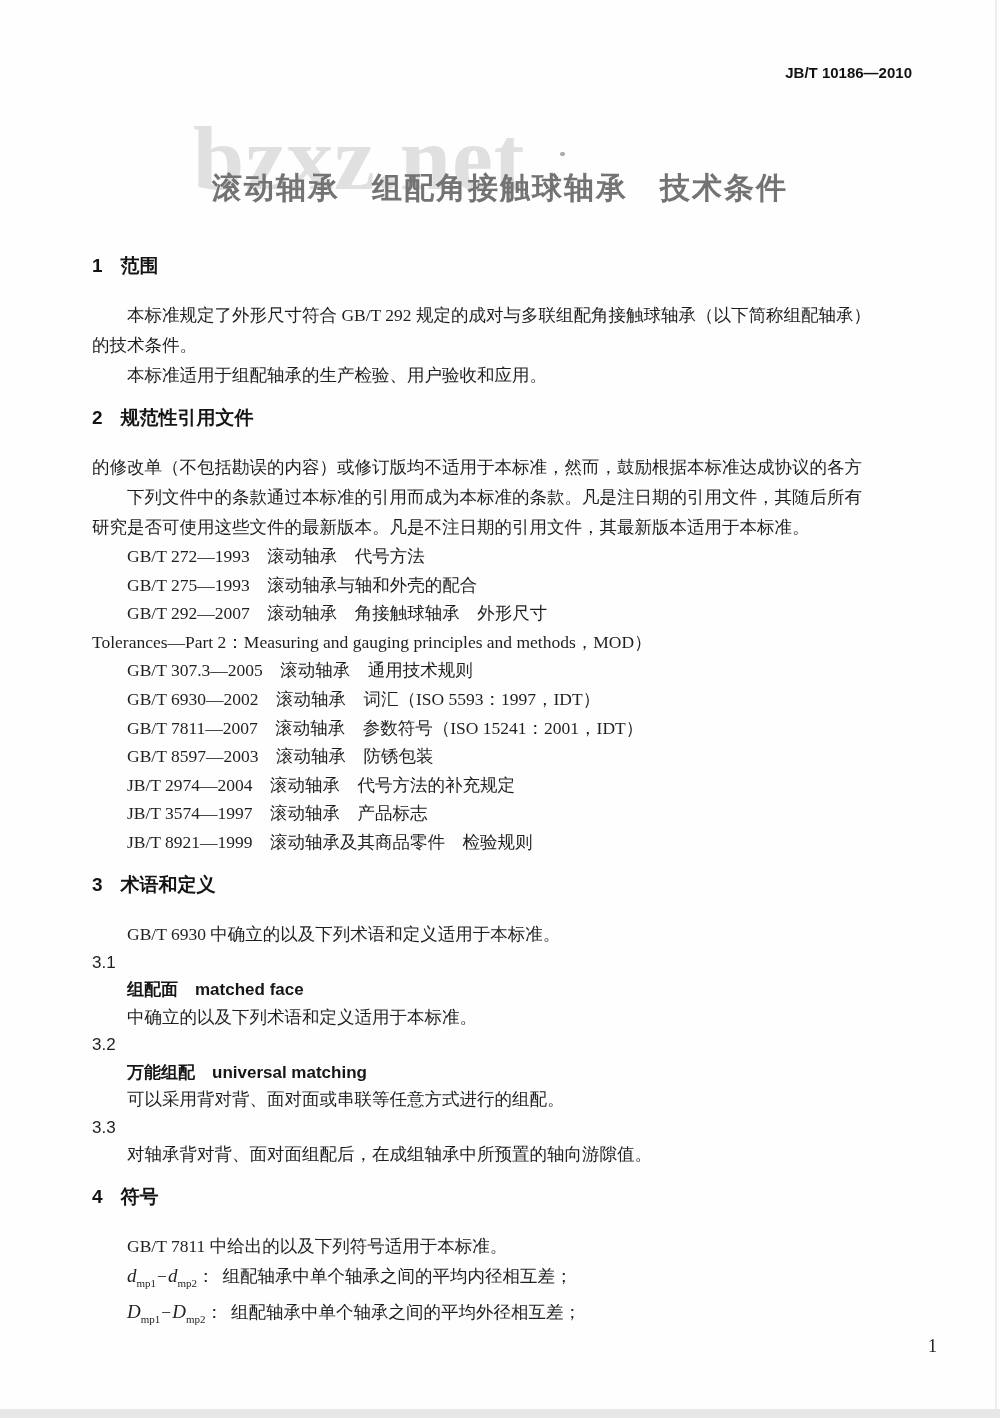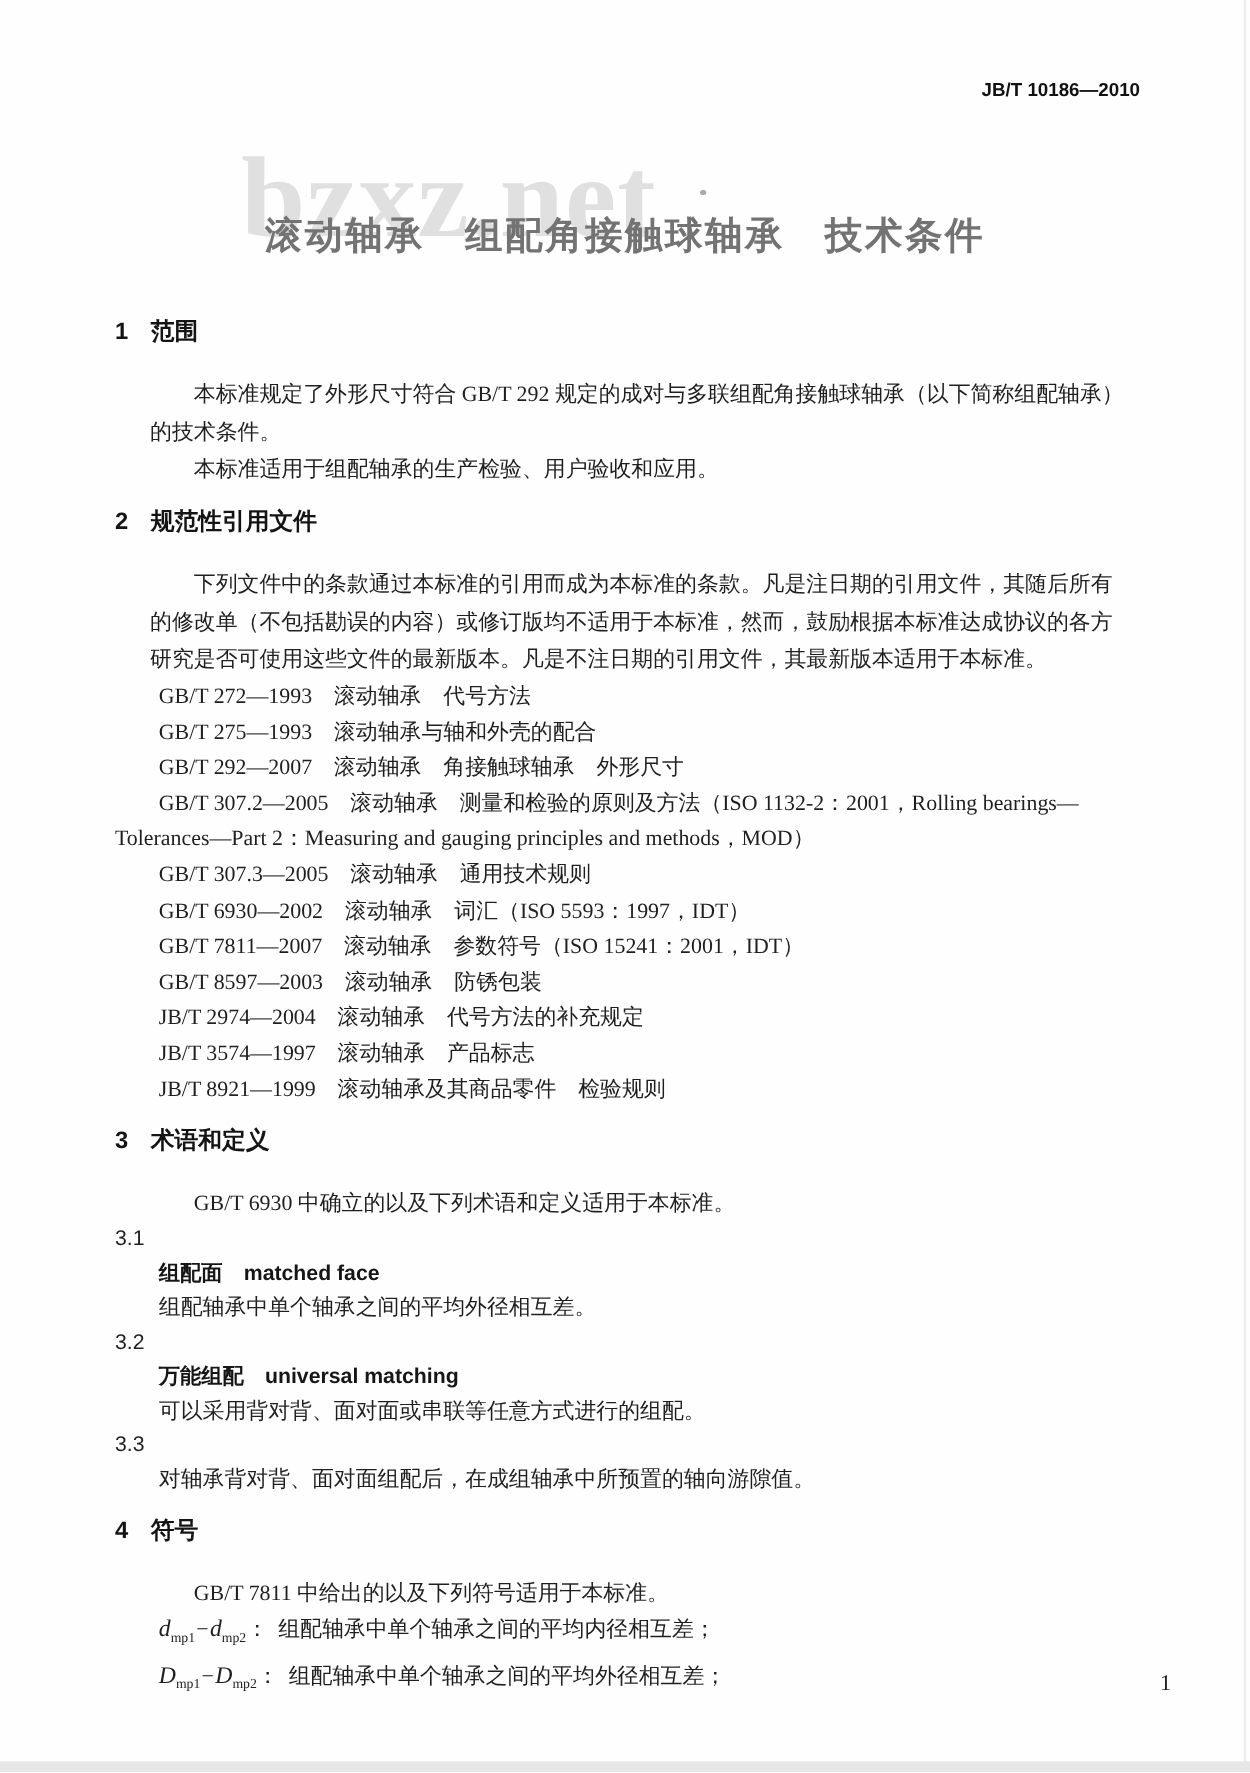--- a/index.html
+++ b/index.html
@@ -33,21 +33,21 @@
     font-size:17.5px; z-index:2;
   }
   .doc-body > div { white-space:nowrap; }
   .heading {
     font-family:"Liberation Sans","DejaVu Sans",sans-serif;
     font-weight:bold; font-size:19px; line-height:28px;
     margin:14px 0 20px; color:#141414;
   }
   .heading:first-child { margin-top:0; }
   .heading .h-no { margin-right:18px; }
-  .para { line-height:30px;margin-left:28px; }
+  .para { line-height:30px; }
   .para.indent { text-indent:35px; }
   .ref { line-height:28.6px; padding-left:35px; }
   .refcont { line-height:28.6px; }
   .clause { line-height:27.5px; font-family:"Liberation Sans","DejaVu Sans",sans-serif; font-size:17px; }
   .term {
     line-height:27.5px; padding-left:35px; font-weight:bold;
     font-family:"Liberation Sans","DejaVu Sans",sans-serif; font-size:17px; color:#161616;
   }
   .def { line-height:27.5px; padding-left:35px; }
   .symline { line-height:29px; padding-left:35px; }
@@ -66,40 +66,39 @@
 <div class="page">
   <div class="watermark">bzxz.net</div>
   <div class="header-code">JB/T 10186—2010</div>
   <h1 class="doc-title">滚动轴承　组配角接触球轴承　技术条件</h1>
   <div class="doc-body" id="doc-body">
       <div class="heading"><span class="h-no">1</span><span>范围</span></div>
       <div class="para indent">本标准规定了外形尺寸符合 GB/T 292 规定的成对与多联组配角接触球轴承（以下简称组配轴承）</div>
       <div class="para">的技术条件。</div>
       <div class="para indent">本标准适用于组配轴承的生产检验、用户验收和应用。</div>
       <div class="heading"><span class="h-no">2</span><span>规范性引用文件</span></div>
+      <div class="para">的修改单（不包括勘误的内容）或修订版均不适用于本标准，然而，鼓励根据本标准达成协议的各方</div>
       <div class="para indent">下列文件中的条款通过本标准的引用而成为本标准的条款。凡是注日期的引用文件，其随后所有</div>
-      <div class="para">的修改单（不包括勘误的内容）或修订版均不适用于本标准，然而，鼓励根据本标准达成协议的各方</div>
       <div class="para">研究是否可使用这些文件的最新版本。凡是不注日期的引用文件，其最新版本适用于本标准。</div>
       <div class="ref">GB/T 272—1993　滚动轴承　代号方法</div>
       <div class="ref">GB/T 275—1993　滚动轴承与轴和外壳的配合</div>
       <div class="ref">GB/T 292—2007　滚动轴承　角接触球轴承　外形尺寸</div>
-      <div class="ref">GB/T 307.2—2005　滚动轴承　测量和检验的原则及方法（ISO 1132-2：2001，Rolling bearings—</div>
       <div class="refcont">Tolerances—Part 2：Measuring and gauging principles and methods，MOD）</div>
       <div class="ref">GB/T 307.3—2005　滚动轴承　通用技术规则</div>
       <div class="ref">GB/T 6930—2002　滚动轴承　词汇（ISO 5593：1997，IDT）</div>
       <div class="ref">GB/T 7811—2007　滚动轴承　参数符号（ISO 15241：2001，IDT）</div>
       <div class="ref">GB/T 8597—2003　滚动轴承　防锈包装</div>
       <div class="ref">JB/T 2974—2004　滚动轴承　代号方法的补充规定</div>
       <div class="ref">JB/T 3574—1997　滚动轴承　产品标志</div>
       <div class="ref">JB/T 8921—1999　滚动轴承及其商品零件　检验规则</div>
       <div class="heading"><span class="h-no">3</span><span>术语和定义</span></div>
       <div class="para indent">GB/T 6930 中确立的以及下列术语和定义适用于本标准。</div>
       <div class="clause">3.1</div>
       <div class="term">组配面　matched face</div>
-      <div class="def">组配轴承中单个轴承之间的平均外径相互差。</div>
+      <div class="def">中确立的以及下列术语和定义适用于本标准。</div>
       <div class="clause">3.2</div>
       <div class="term">万能组配　universal matching</div>
       <div class="def">可以采用背对背、面对面或串联等任意方式进行的组配。</div>
       <div class="clause">3.3</div>
       <div class="def">对轴承背对背、面对面组配后，在成组轴承中所预置的轴向游隙值。</div>
       <div class="heading"><span class="h-no">4</span><span>符号</span></div>
       <div class="para indent">GB/T 7811 中给出的以及下列符号适用于本标准。</div>
       <div class="symline"><i class="v">d</i><sub>mp1</sub><span class="dash">−</span><i class="v">d</i><sub>mp2</sub><span>：</span><span class="desc">组配轴承中单个轴承之间的平均内径相互差；</span></div>
       <div class="symline"><i class="v">D</i><sub>mp1</sub><span class="dash">−</span><i class="v">D</i><sub>mp2</sub><span>：</span><span class="desc">组配轴承中单个轴承之间的平均外径相互差；</span></div>
     </div>

